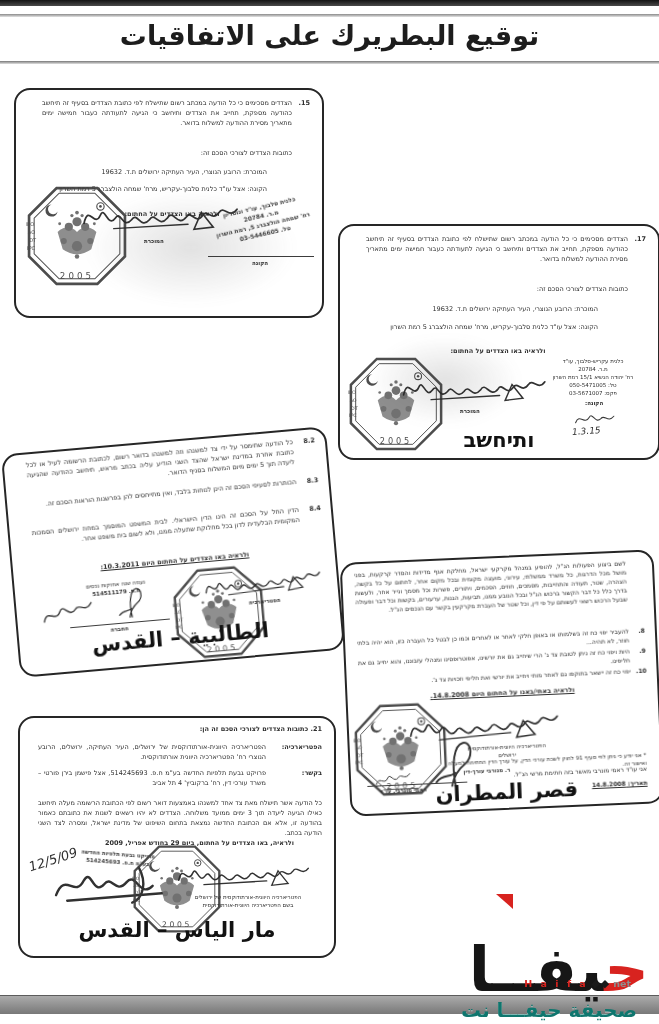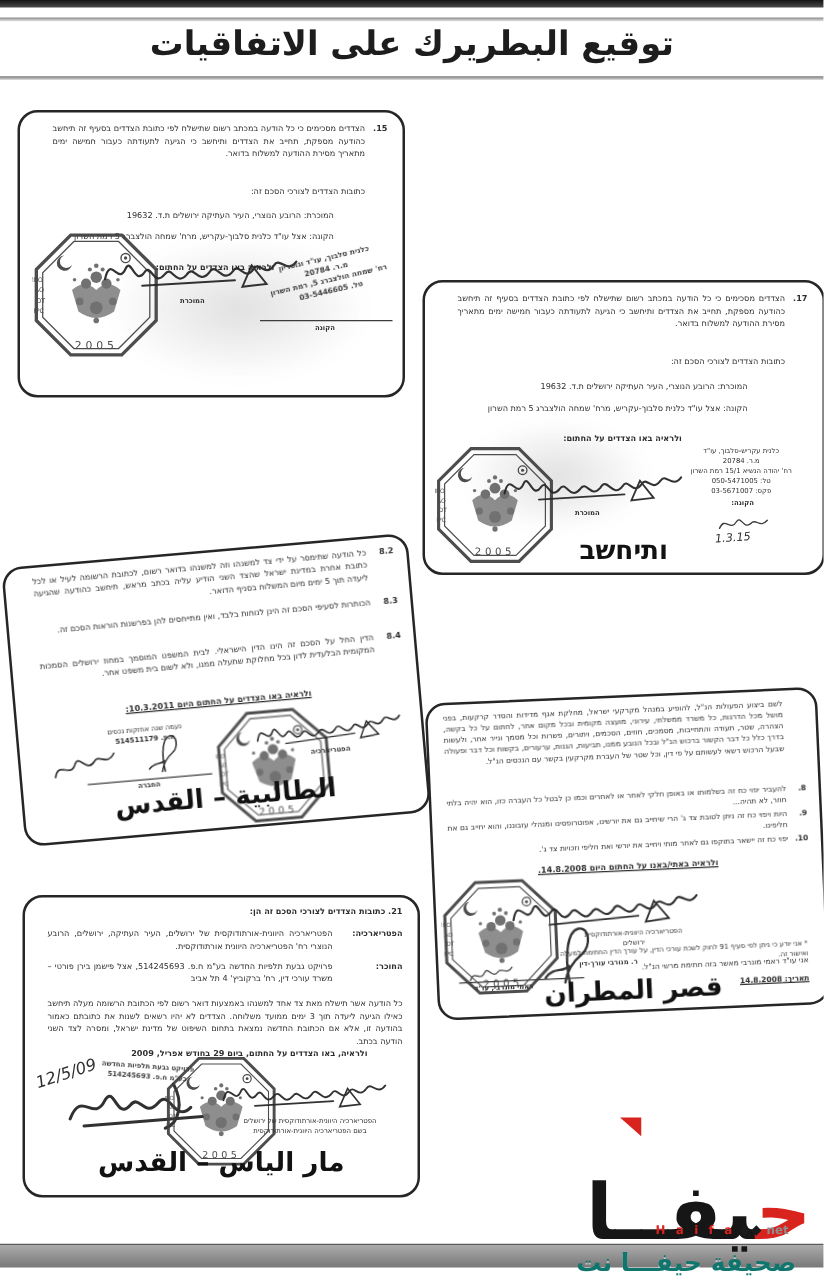--- a/index.html
+++ b/index.html
@@ -235,21 +235,21 @@
         </svg>
     </div>
     <div class="label-ar" style="left:0;top:222px;width:100%;">قصر المطران</div>
   </div>
 
   <div class="card" style="left:18px;top:716px;width:314px;height:238px;">
     <div class="scan">
       <div class="el t b" style="top:6px;right:12px;">21. כתובות הצדדים לצורכי הסכם זה הן:</div>
       <div class="el t b" style="top:24px;right:12px;">הפטריארכיה:</div>
       <div class="el t just" style="top:24px;right:68px;width:228px;">הפטריארכיה היוונית-אורתודוקסית של ירושלים, העיר העתיקה, ירושלים, הרובע הנוצרי רח' הפטריארכיה היוונית אורתודוקסית.</div>
-      <div class="el t b" style="top:50px;right:12px;">החוכר:</div>
+      <div class="el t b" style="top:50px;right:12px;">בקשר:</div>
       <div class="el t just" style="top:50px;right:68px;width:228px;">פרויקט גבעת תלפיות החדשה בע"מ ח.פ. 514245693, אצל פישמן בירן פורטי – משרד עורכי דין, רח' ברקוביץ' 4 תל אביב</div>
       <div class="el t just" style="top:80px;right:12px;width:284px;">כל הודעה אשר תישלח מאת צד אחד למשנהו באמצעות דואר רשום לפי הכתובת הרשומה מעלה תיחשב כאילו הגיעה ליעדה תוך 3 ימים ממועד משלוחה. הצדדים לא יהיו רשאים לשנות את כתובתם כאמור בהודעה זו, אלא אם הכתובת החדשה נמצאת בתחום השיפוט של מדינת ישראל, ומסרה לצד השני הודעה בכתב.</div>
       <div class="el t b" style="top:120px;right:40px;margin-left:25px;">ולראיה, באו הצדדים על החתום, ביום 29 בחודש אפריל, 2009</div>
       <div class="inkstamp" style="left:42px;top:132px;width:112px;font-size:5.5px;transform:rotate(4deg);">
         <div>פרויקט גבעת תלפיות החדשה</div>
         <div>בע"מ  ח.פ. 514245693</div>
       </div>
       <div class="hand" style="left:8px;top:134px;font-size:13px;transform:rotate(-18deg);">12/5/09</div>
       <svg class="psig" style="left:24px;top:140px;width:130px;height:52px;" viewBox="0 0 126 56">
           <use href="#big-sig"></use>

